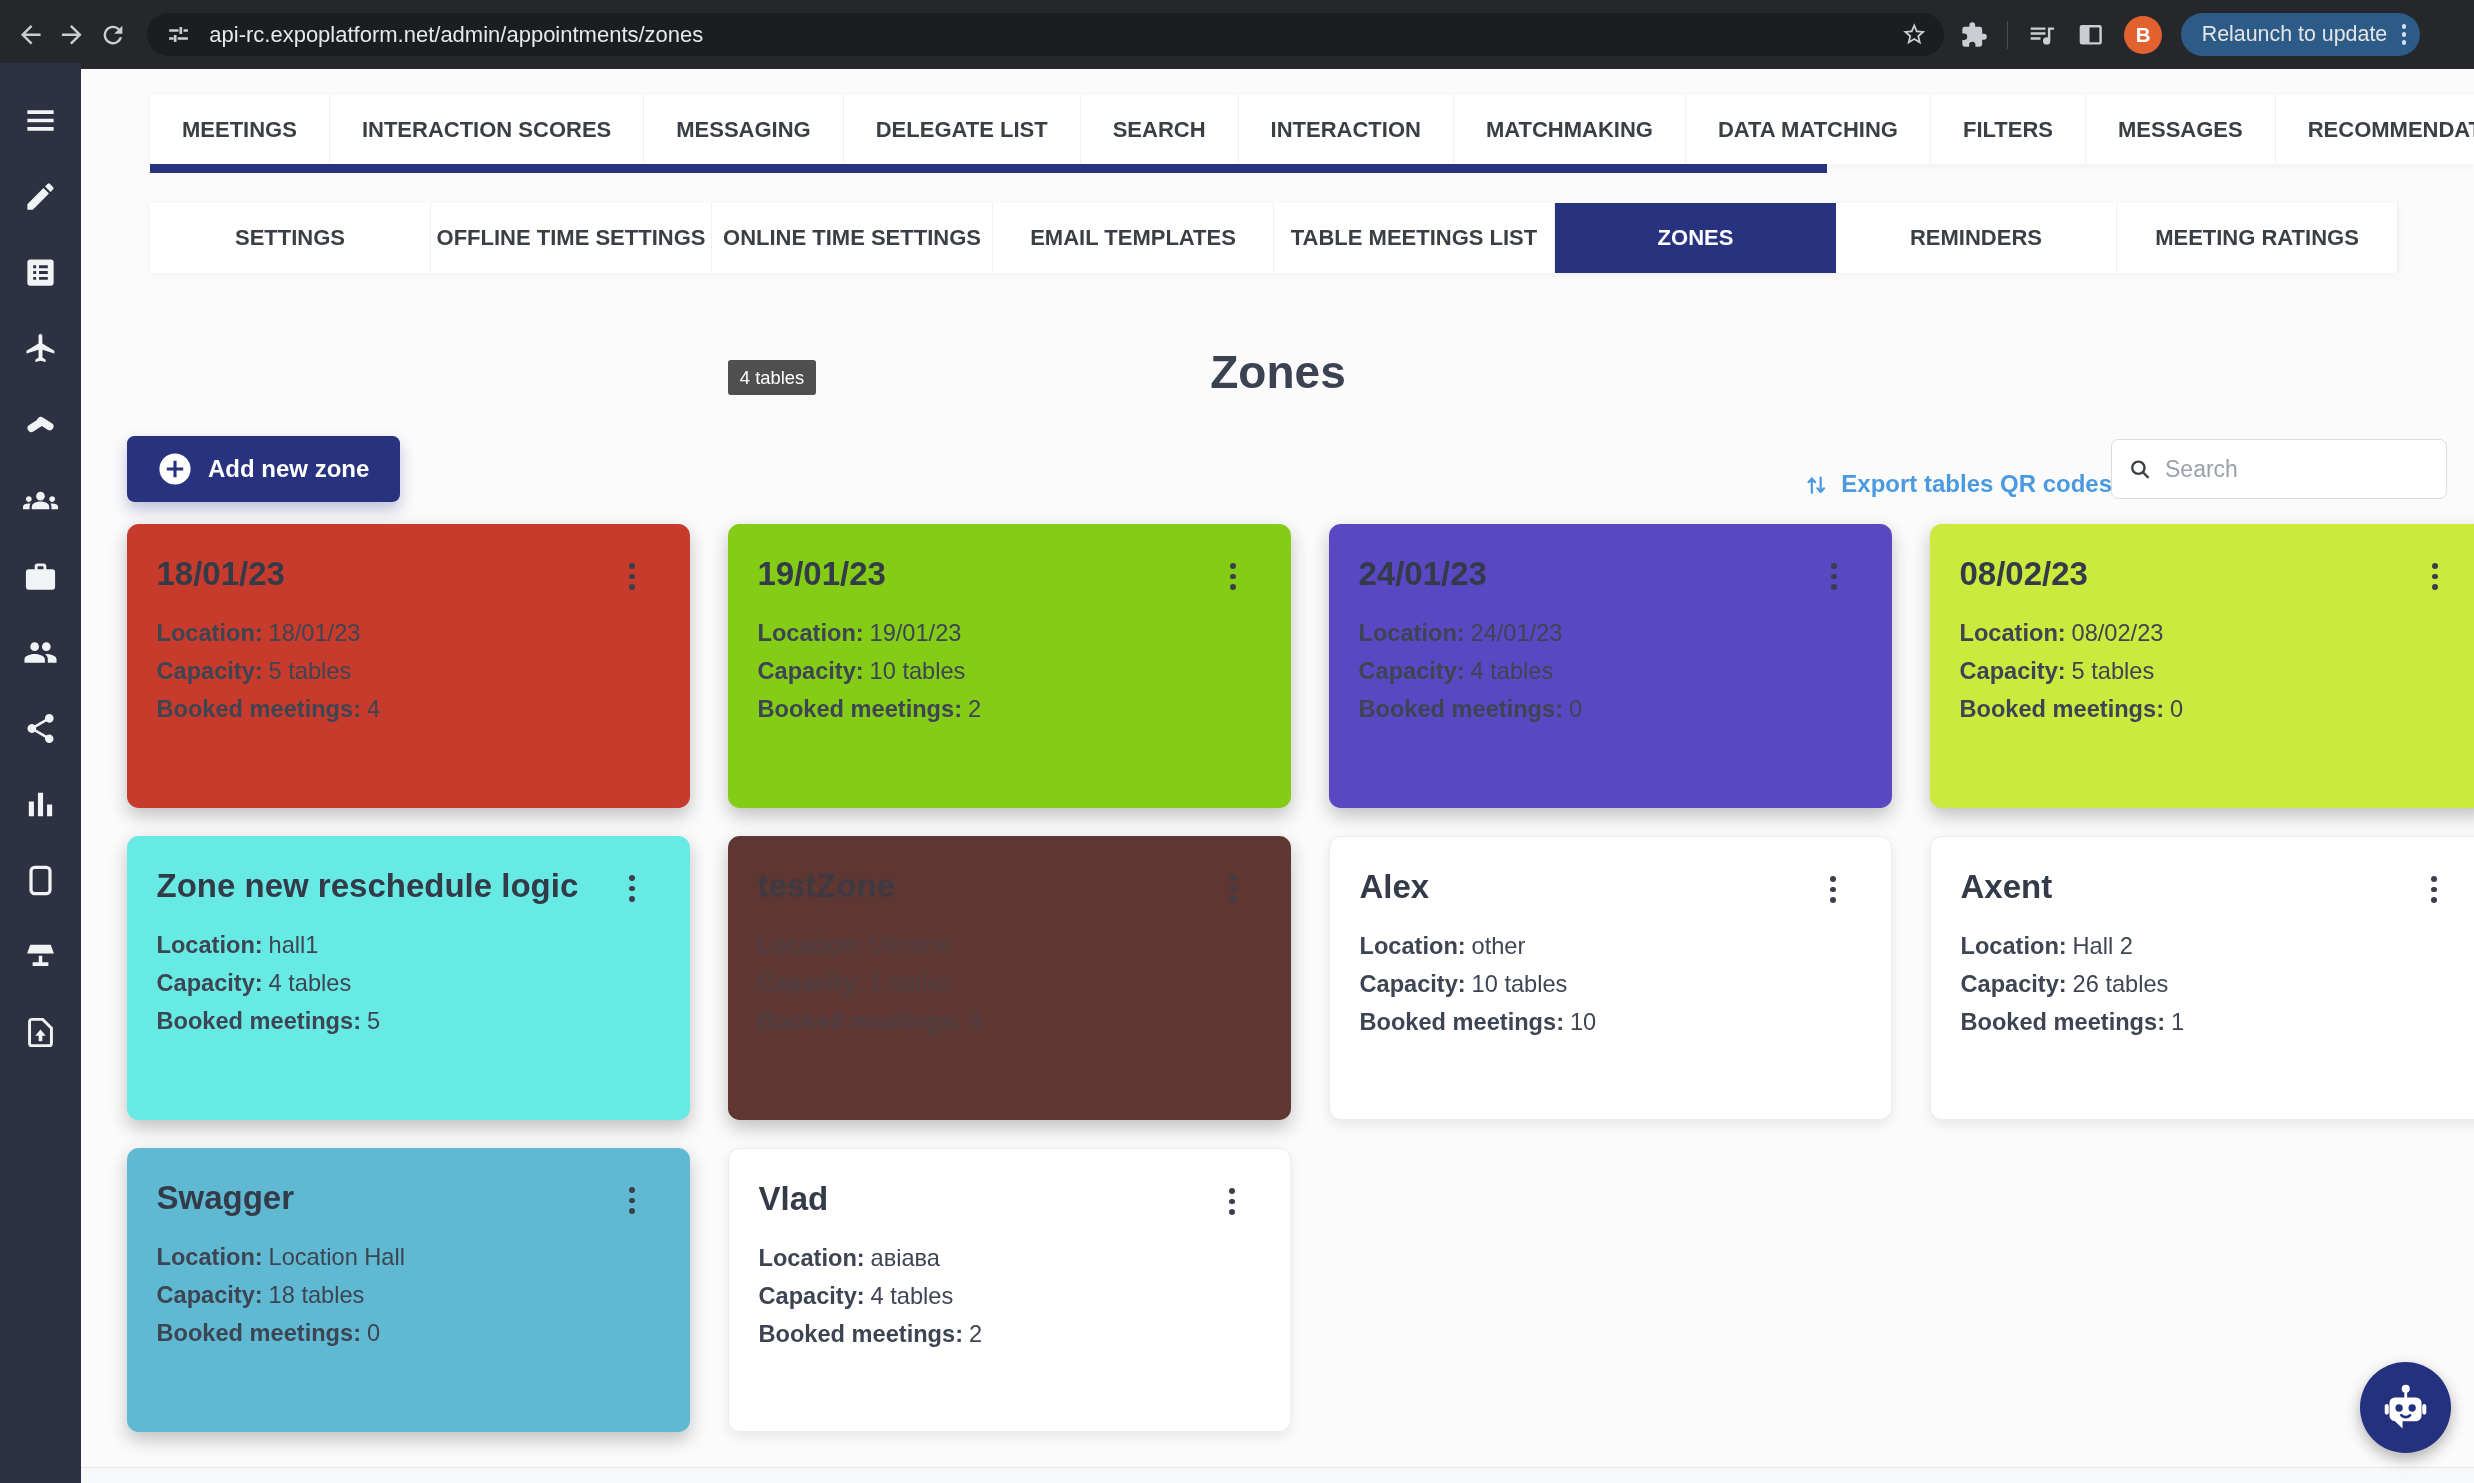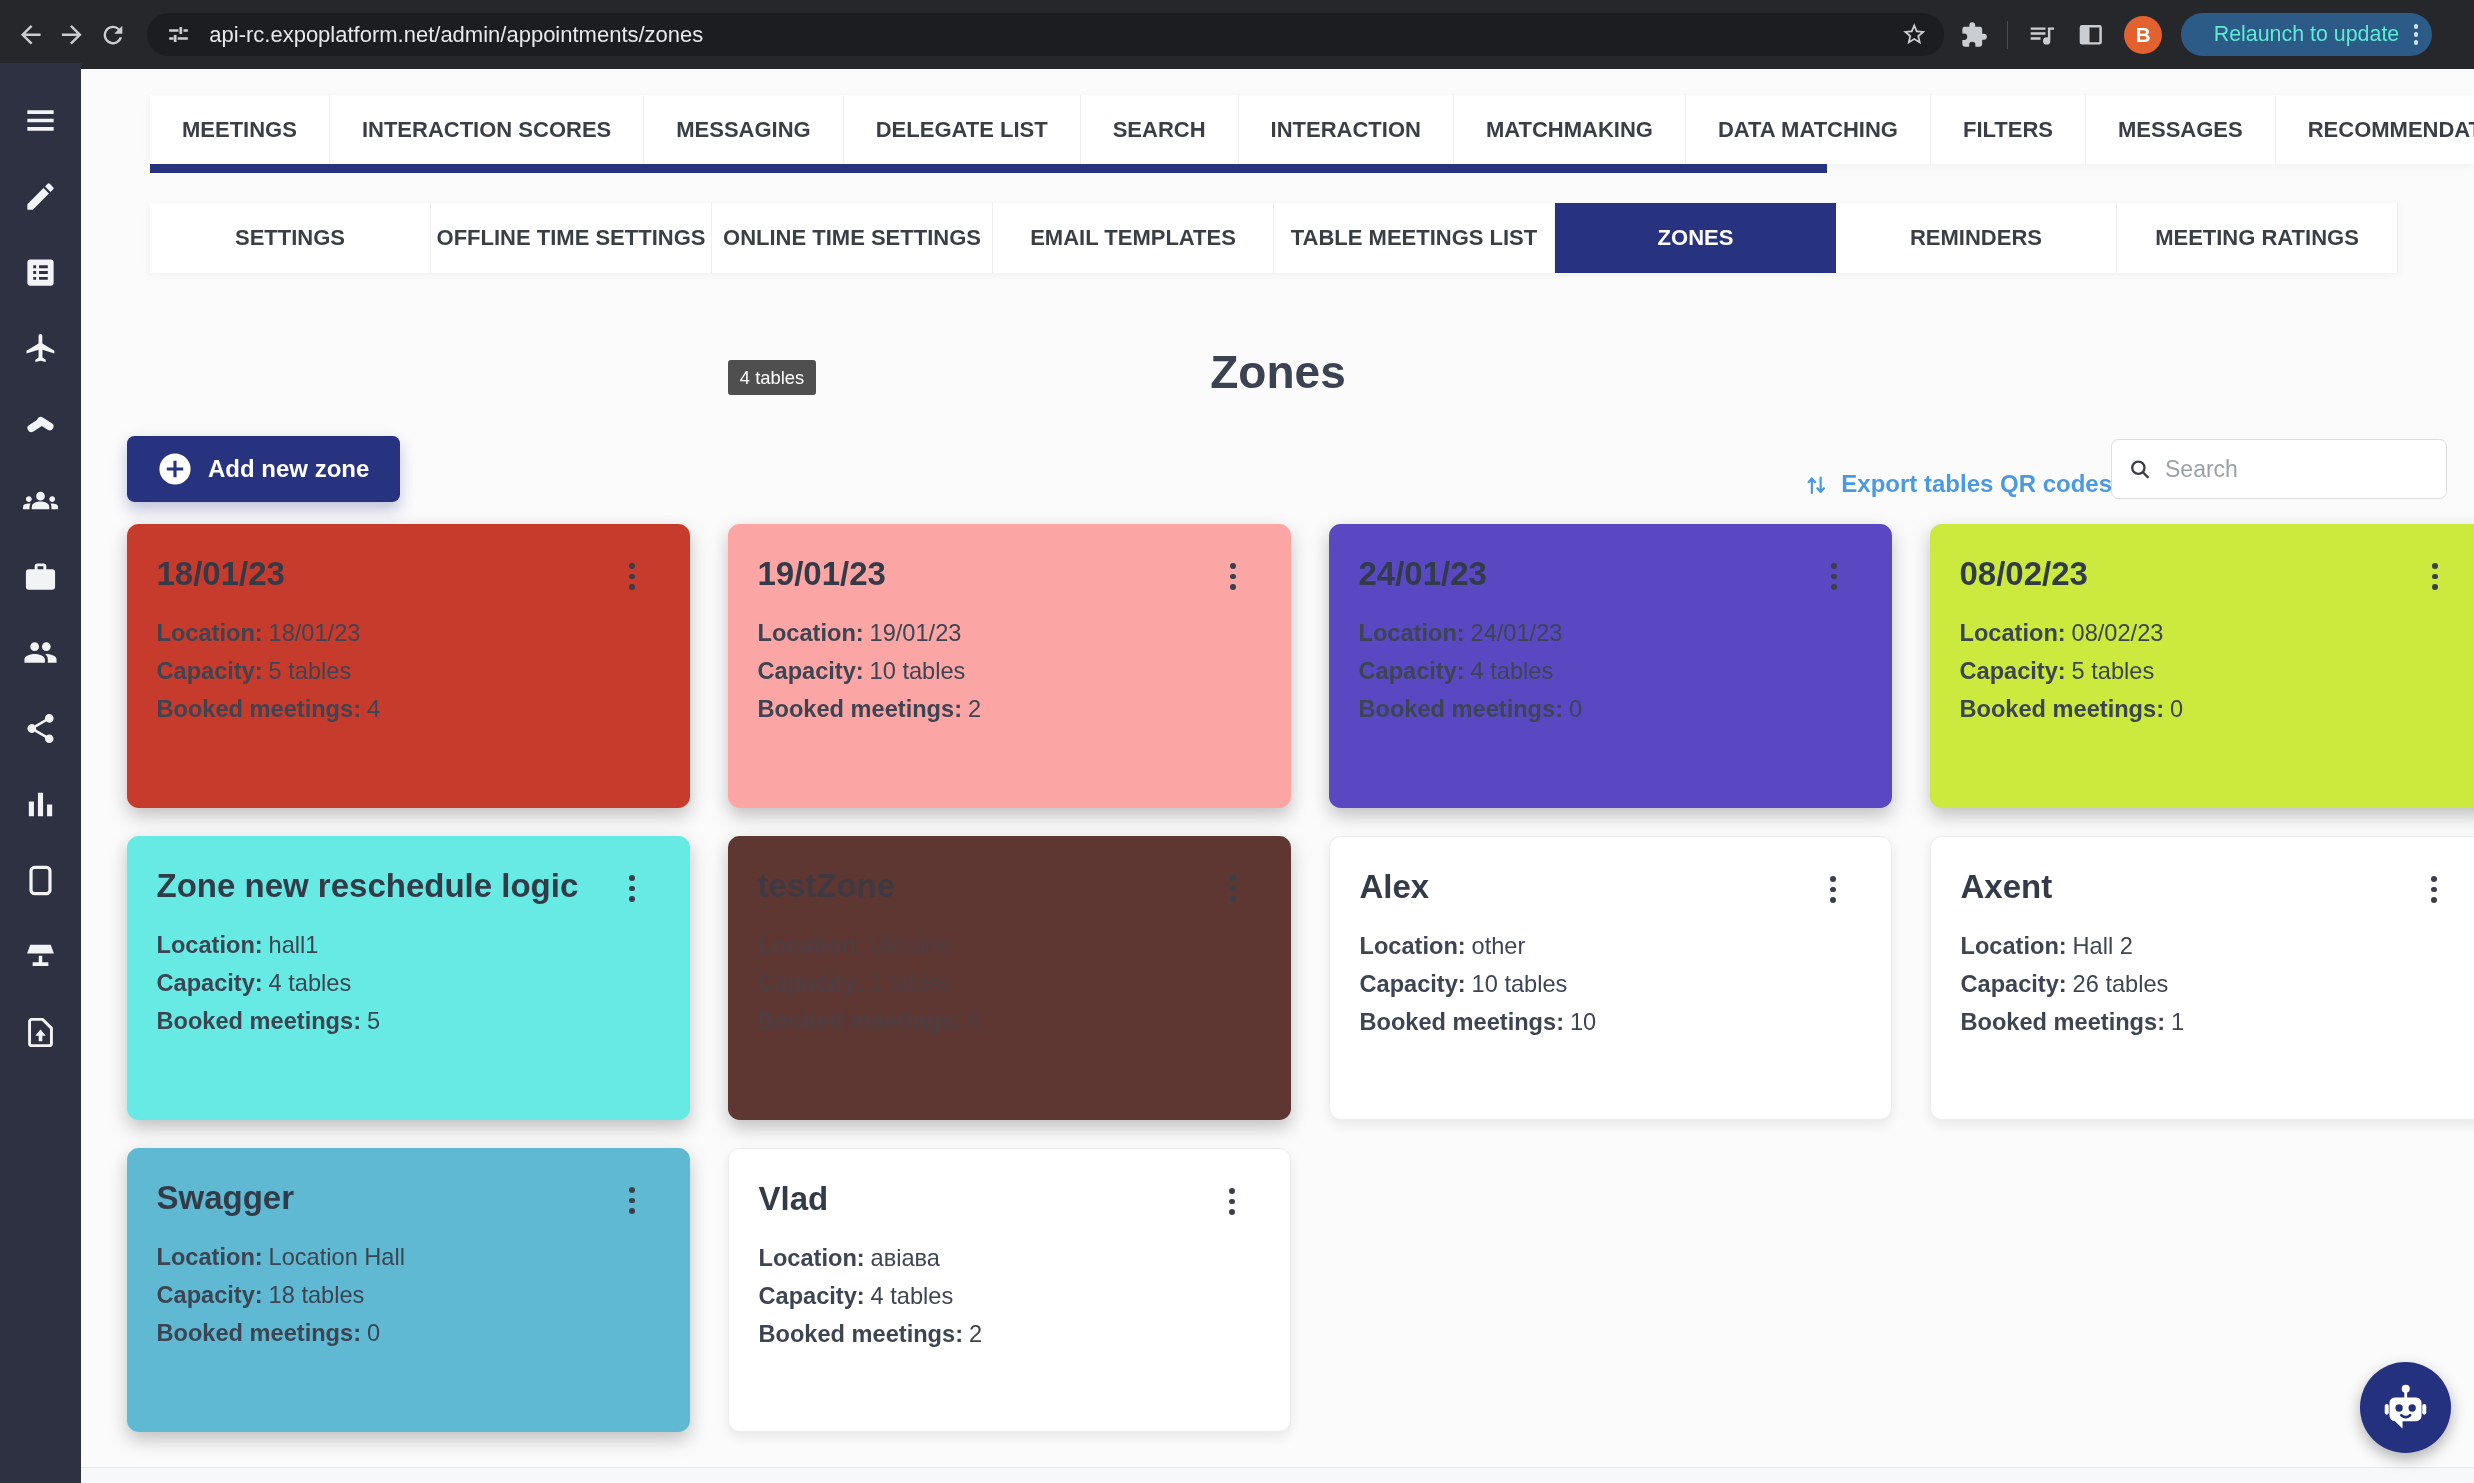--- a/index.html
+++ b/index.html
@@ -25,21 +25,21 @@
   .chrome-right { display:flex; align-items:center; margin-left:16px; gap:19px; }
   .chrome-divider { width:1.5px; height:28px; background:#4a4c50; }
   .avatar {
     width:38px; height:38px; border-radius:50%; background:#e2622f;
     color:#fff; font-size:20.6px; font-weight:bold; display:flex; align-items:center; justify-content:center;
   }
   .relaunch {
     height:43px; background:#2d5b88; border-radius:21.4px; display:flex; align-items:center;
     padding:0 13.3px 0 20.6px; gap:14.7px; margin-right:13.3px;
   }
-  .relaunch span { color:#5eead4; font-size:21.4px; white-space:nowrap;margin-left:12px; }
+  .relaunch span { color:#e5e5e5; font-size:21.4px; white-space:nowrap; }
   .pill-kebab i { display:block; width:4.4px; height:4.4px; border-radius:50%; background:#cfe2f6; margin:3.7px auto; }
   
   .sidebar {
     position:absolute; top:63px; left:0; width:81px; height:1420px; background:#2d3142;
     display:flex; flex-direction:column; align-items:center; padding-top:19px;
   }
   .side-item { width:81px; height:76px; display:flex; align-items:center; justify-content:center; }
   .side-item svg { width:35px; height:35px; }
   
   .nav1 {
@@ -307,21 +307,21 @@
           <i></i>
           <i></i>
         </div>
       <div class="lines">
         <p><b>Location:</b><span>18/01/23</span></p>
         <p><b>Capacity:</b><span>5 tables</span></p>
         <p><b>Booked meetings:</b><span>4</span></p>
       </div>
     </div>
 
-    <div class="card" style="background: #fca5a5;">
+    <div class="card" style="background: #84cc16;">
       <h3>19/01/23</h3>
       <div class="kebab">
           <i></i>
           <i></i>
           <i></i>
         </div>
       <div class="lines">
         <p><b>Location:</b><span>19/01/23</span></p>
         <p><b>Capacity:</b><span>10 tables</span></p>
         <p><b>Booked meetings:</b><span>2</span></p>

